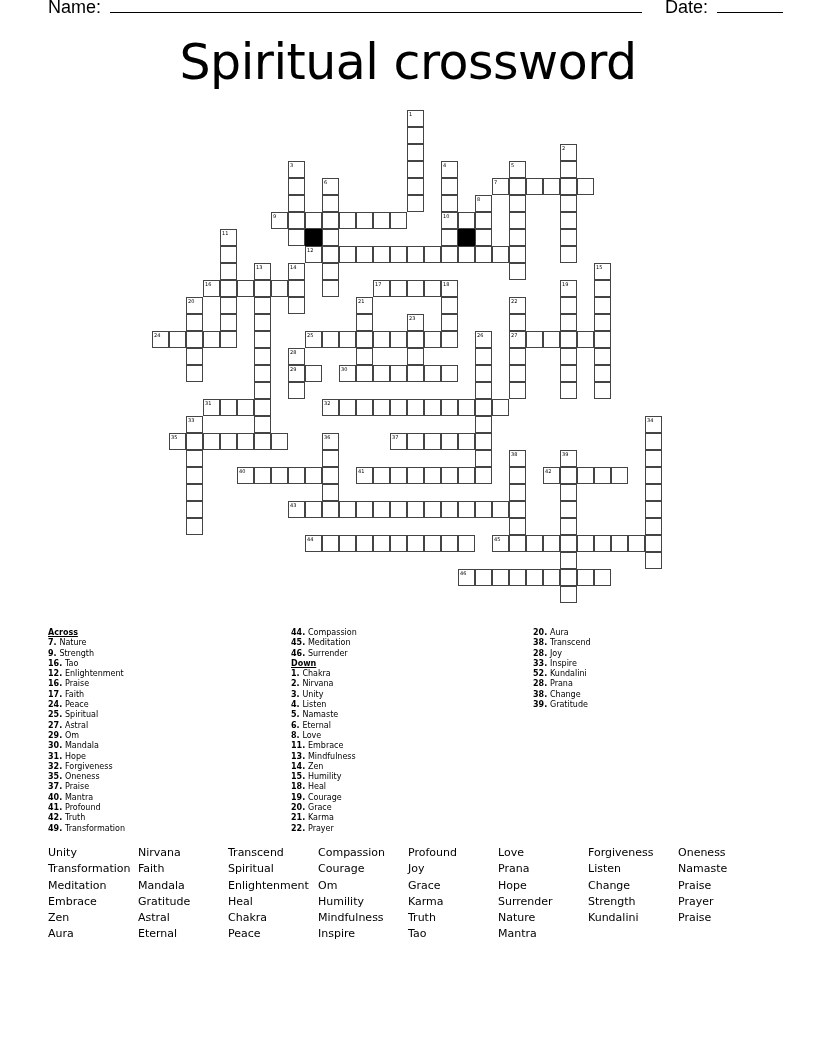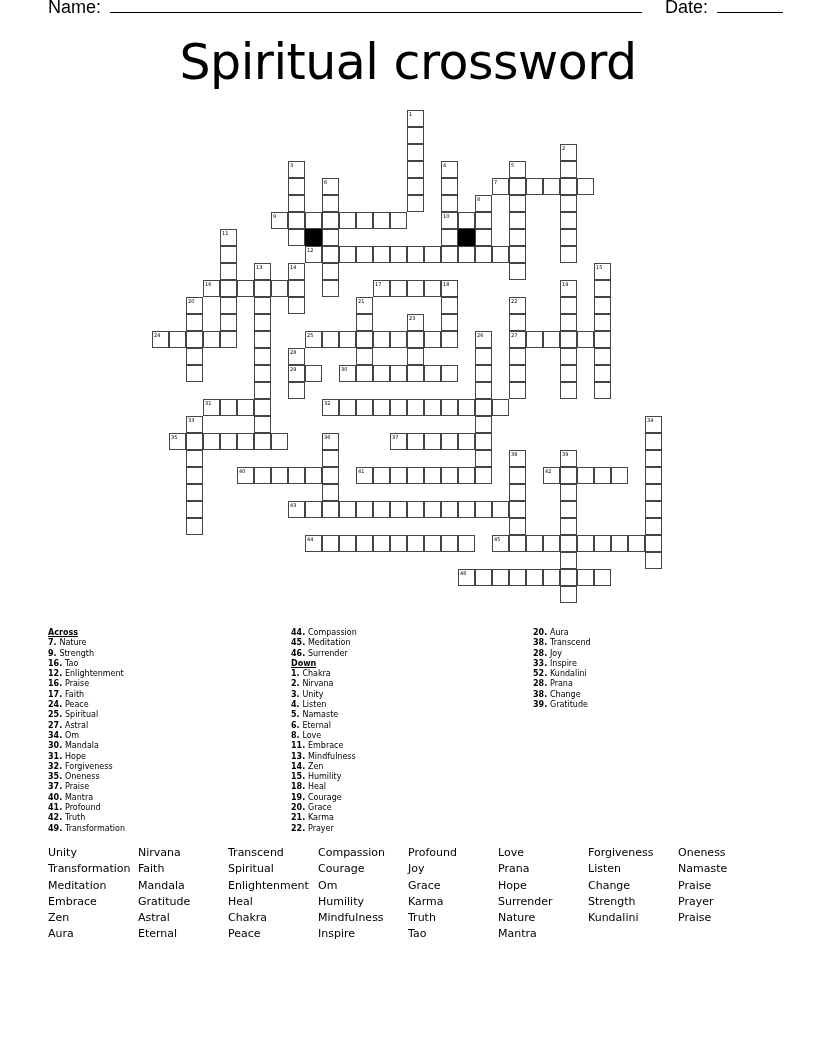--- a/index.html
+++ b/index.html
@@ -404,21 +404,21 @@
     <div class="head">Across</div>
     <div><b>7. </b><span>Nature</span></div>
     <div><b>9. </b><span>Strength</span></div>
     <div><b>16. </b><span>Tao</span></div>
     <div><b>12. </b><span>Enlightenment</span></div>
     <div><b>16. </b><span>Praise</span></div>
     <div><b>17. </b><span>Faith</span></div>
     <div><b>24. </b><span>Peace</span></div>
     <div><b>25. </b><span>Spiritual</span></div>
     <div><b>27. </b><span>Astral</span></div>
-    <div><b>34. </b><span>Om</span></div>
+    <div><b>29. </b><span>Om</span></div>
     <div><b>30. </b><span>Mandala</span></div>
     <div><b>31. </b><span>Hope</span></div>
     <div><b>32. </b><span>Forgiveness</span></div>
     <div><b>35. </b><span>Oneness</span></div>
     <div><b>37. </b><span>Praise</span></div>
     <div><b>40. </b><span>Mantra</span></div>
     <div><b>41. </b><span>Profound</span></div>
     <div><b>42. </b><span>Truth</span></div>
     <div><b>49. </b><span>Transformation</span></div>
   </div>

